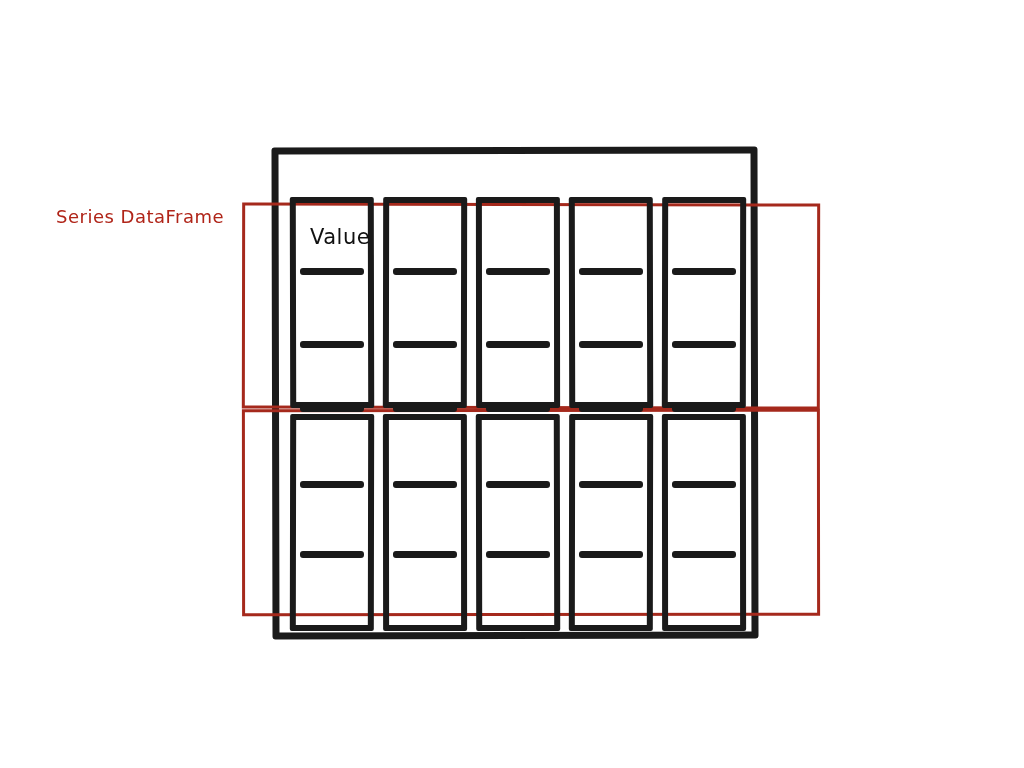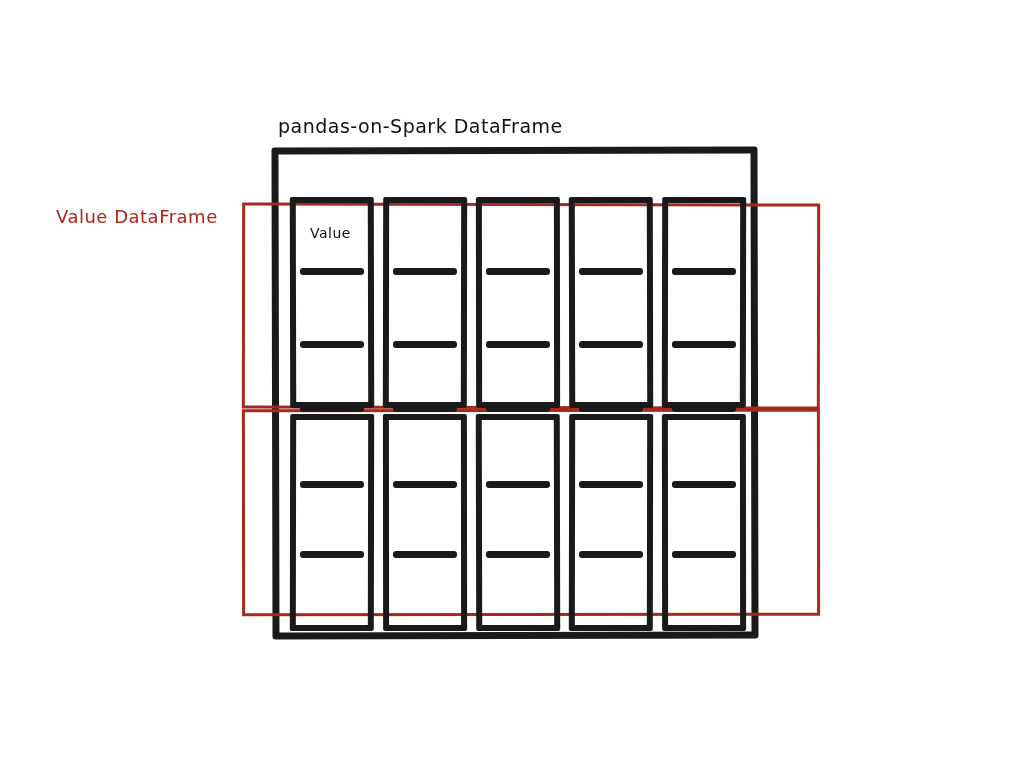--- a/index.html
+++ b/index.html
@@ -36,21 +36,21 @@
     font-size: 19px;
   }
   #label-psseries {
     left: 292px;
     top: 170px;
     font-size: 19px;
   }
   #label-value {
     left: 310px;
     top: 225px;
-    font-size: 14px;
+    font-size: 21px;
   }
   #label-pandas-df {
     left: 56px;
     top: 206px;
     font-size: 18px;
   }
 
   
   .box {
     position: absolute;
@@ -159,20 +159,19 @@
   <div class="divider w3" style="left:486px; top:481px; width:64px;"></div>
   <div class="divider w1" style="left:579px; top:481px; width:64px;"></div>
   <div class="divider w2" style="left:672px; top:481px; width:64px;"></div>
 
   <div class="divider w2" style="left:300px; top:551px; width:64px;"></div>
   <div class="divider w3" style="left:393px; top:551px; width:64px;"></div>
   <div class="divider w1" style="left:486px; top:551px; width:64px;"></div>
   <div class="divider w2" style="left:579px; top:551px; width:64px;"></div>
   <div class="divider w3" style="left:672px; top:551px; width:64px;"></div>
 
-  <div class="label label-black" id="label-psdf">pandas-on-Spark DataFrame</div>
 
 
   <div class="label label-black" id="label-value">Value</div>
 
-  <div class="label label-red" id="label-pandas-df">Value DataFrame</div>
+  <div class="label label-red" id="label-pandas-df">Series DataFrame</div>
 
 </div>
 
 </body></html>

